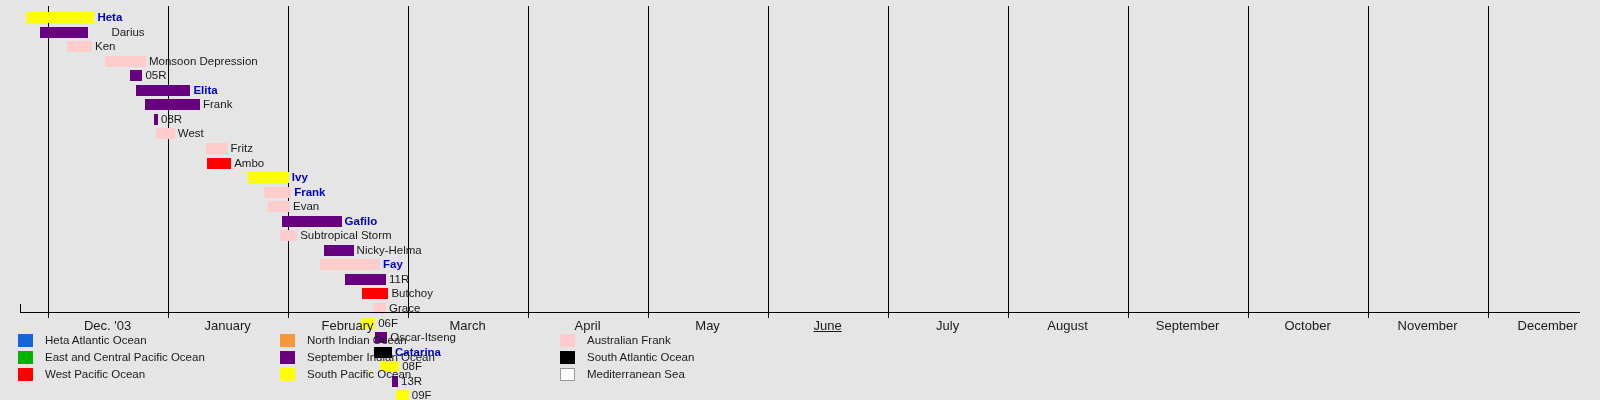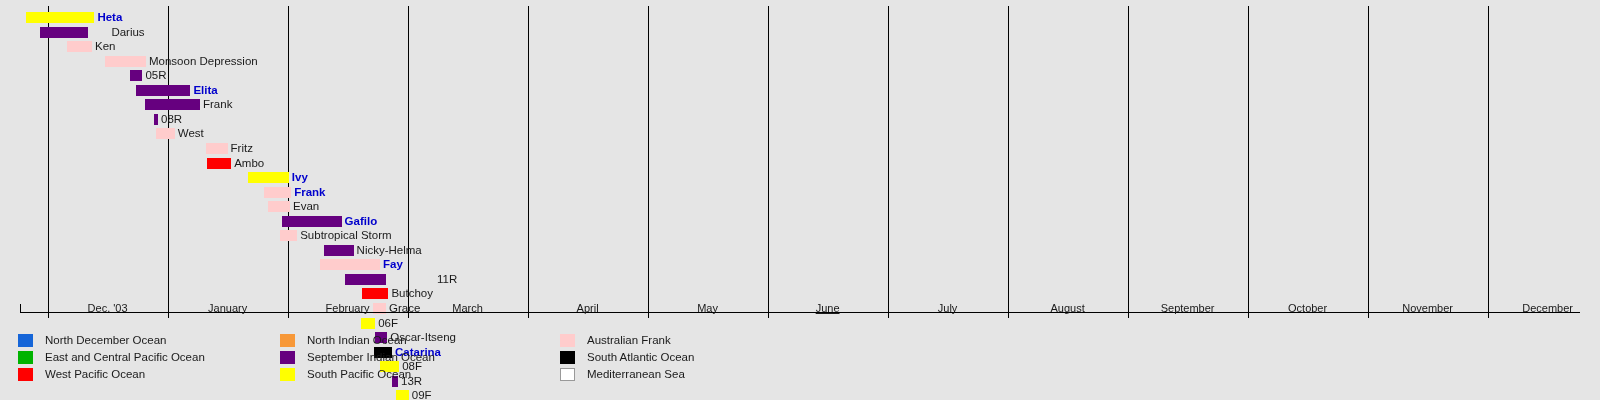--- a/index.html
+++ b/index.html
@@ -9,21 +9,21 @@
     font-family:"Liberation Sans", sans-serif;
     overflow:hidden;
     position:relative;
   }
   #chart-root{position:absolute;left:0;top:0;width:1600px;height:400px;}
   .plot{position:absolute;left:0;top:0;width:1484px;height:312px;}
   .gridline{position:absolute;width:1px;background:#000;top:6px;height:306px;}
   .axis-line{position:absolute;left:20px;top:312px;width:1560px;height:1px;background:#000;}
   .axis-cap{position:absolute;left:20px;top:304px;width:1px;height:9px;background:#000;}
   .tick{position:absolute;top:312px;width:1px;height:6px;background:#000;}
-  .month-label{position:absolute;top:302px;font-size:11px;color:#1a1a1a;text-align:right;white-space:nowrap;transform:translateX(-50%);}
+  .month-label{position:absolute;top:318px;font-size:13px;color:#1a1a1a;text-align:right;white-space:nowrap;transform:translateX(-50%);}
   .row{position:absolute;height:14.5px;left:0;width:1600px;}
   .bar{position:absolute;top:2px;height:11px;}
   .bar-label{position:absolute;top:0px;font-size:11.5px;line-height:14.5px;white-space:nowrap;color:#1a1a1a;}
   .bar-label.named{color:#0000cc;font-weight:bold;}
 
   .legend{position:absolute;top:332px;left:0;width:1600px;height:68px;}
   .legend-col{position:absolute;top:0;}
   .legend-item{position:relative;height:17px;line-height:17px;white-space:nowrap;}
   .swatch{position:absolute;left:0;top:2px;width:15px;height:13px;border:0;}
   .swatch.med{border:1px solid #999;box-sizing:border-box;}
@@ -120,21 +120,21 @@
         <div class="row" style="top: 242.8px;">
           <div class="bar" style="left: 323.6px; width: 30px; background: rgb(102, 0, 127);"></div>
           <div class="bar-label" style="left: 356.6px;">Nicky-Helma</div>
         </div>
         <div class="row" style="top: 257.35px;">
           <div class="bar" style="left: 320px; width: 60px; background: rgb(255, 204, 204);"></div>
           <div class="bar-label named" style="left: 383px;">Fay</div>
         </div>
         <div class="row" style="top: 271.9px;">
           <div class="bar" style="left: 345.2px; width: 40.8px; background: rgb(102, 0, 127);"></div>
-          <div class="bar-label" style="left: 389px; margin-left: 48px;">11R</div>
+          <div class="bar-label" style="left: 389px;">11R</div>
         </div>
         <div class="row" style="top: 286.45px;">
           <div class="bar" style="left: 362px; width: 26.4px; background: rgb(255, 0, 0);"></div>
           <div class="bar-label" style="left: 391.4px;">Butchoy</div>
         </div>
         <div class="row" style="top: 301px;">
           <div class="bar" style="left: 372.8px; width: 13.2px; background: rgb(255, 204, 204);"></div>
           <div class="bar-label" style="left: 389px;">Grace</div>
         </div>
         <div class="row" style="top: 315.55px;">
@@ -194,21 +194,21 @@
       <div class="month-label" style="left: 1187.6px;">September</div>
       <div class="month-label" style="left: 1307.6px;">October</div>
       <div class="month-label" style="left: 1427.6px;">November</div>
       <div class="month-label" style="left: 1547.6px;">December</div>
     </div>
 
   <div class="legend" id="legend">
       <div class="legend-col" style="left: 18px;">
         <div class="legend-item">
           <span class="swatch" style="background: rgb(21, 101, 216);"></span>
-          <span class="legend-text">North December Ocean</span>
+          <span class="legend-text">Heta Atlantic Ocean</span>
         </div>
         <div class="legend-item">
           <span class="swatch" style="background: rgb(0, 179, 0);"></span>
           <span class="legend-text">East and Central Pacific Ocean</span>
         </div>
         <div class="legend-item">
           <span class="swatch" style="background: rgb(255, 0, 0);"></span>
           <span class="legend-text">West Pacific Ocean</span>
         </div>
       </div>

